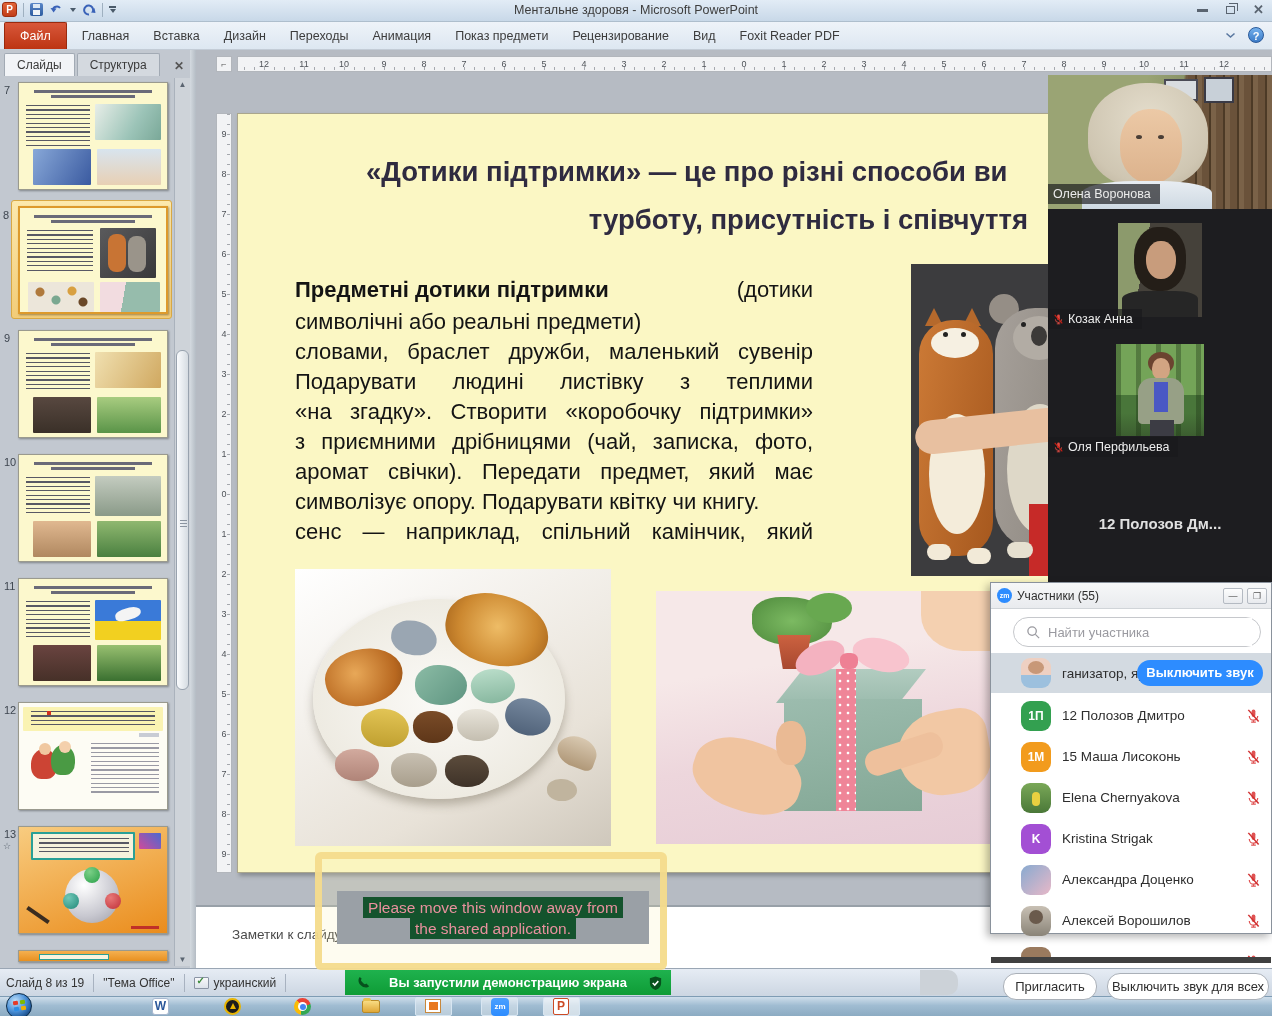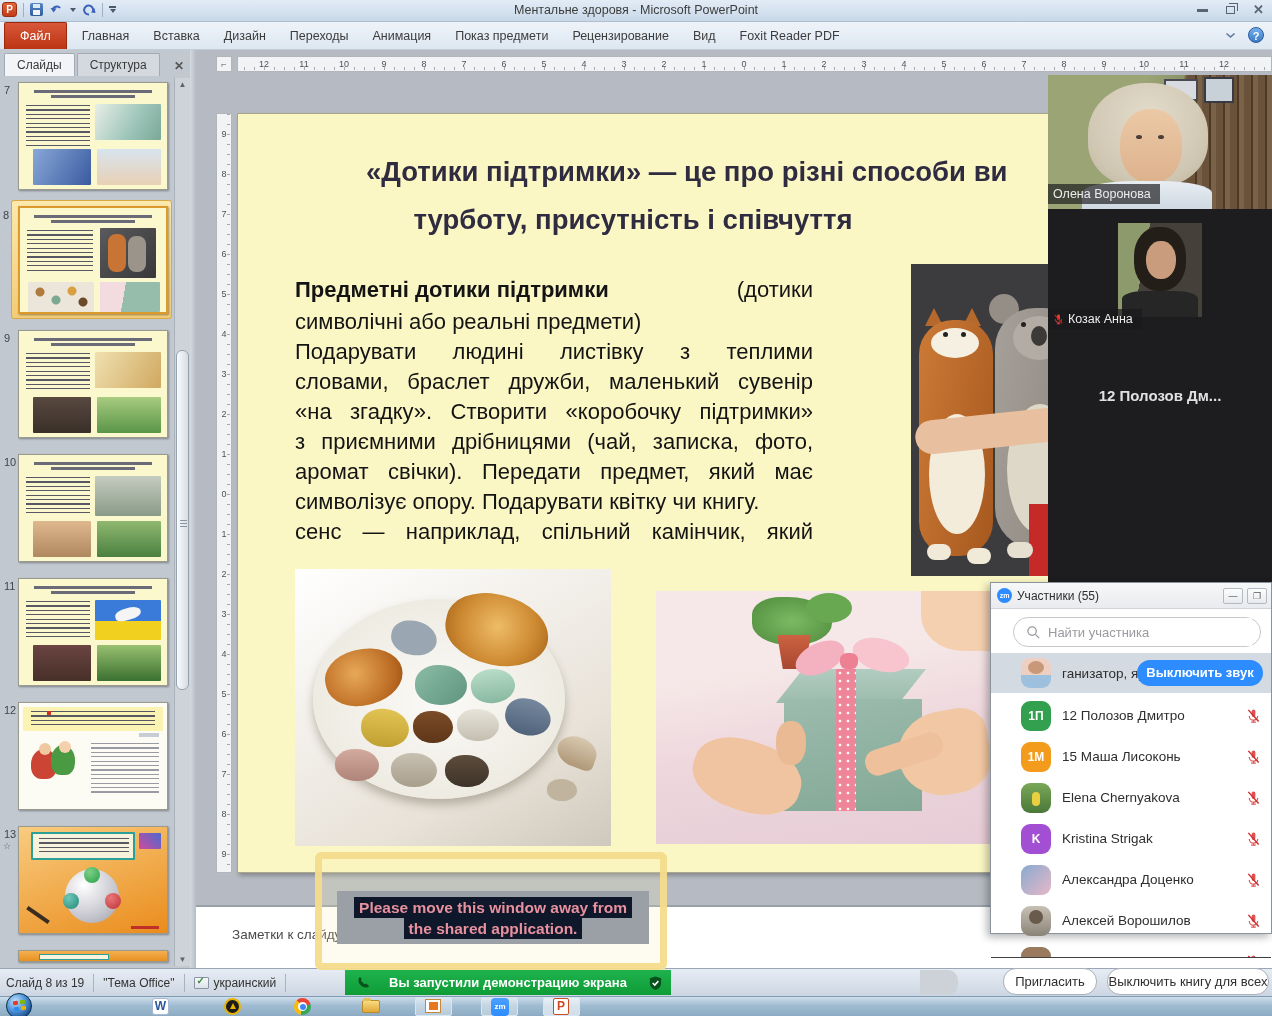--- a/index.html
+++ b/index.html
@@ -77,21 +77,21 @@
     border:1px solid #b2b6bc; z-index:1; display:flex; flex-direction:column; overflow:hidden; }
   .vruler span { flex:0 0 40px; text-align:center; font-size:9px; color:#4e5258;
     display:flex; align-items:center; justify-content:center; }
   .vruler::after { content:""; position:absolute; top:0; bottom:0; right:1px; width:3px;
     background:repeating-linear-gradient(180deg, rgba(90,95,105,.5) 0 1px, transparent 1px 10px); }
 
   
   .slide { position:absolute; left:237px; top:113px; width:1013px; height:760px; background:#fbf7c4;
     border:1px solid #aaa68c; box-shadow:2px 3px 4px rgba(0,0,0,.25); overflow:hidden; z-index:1; }
   .stitle1 { position:absolute; left:128px; top:42px; font-size:27.5px; font-weight:bold; color:#2f2b40; white-space:nowrap; }
-  .stitle2 { position:absolute; left:0; top:90px; width:790px; text-align:center; font-size:27.5px; font-weight:bold; color:#2f2b40; }
+  .stitle2 { position:absolute; left:0; top:90px; width:790px; text-align:right; font-size:27.5px; font-weight:bold; color:#2f2b40; }
   .sbody { position:absolute; left:57px; top:163px; width:518px; color:#141414; }
   .blead { display:flex; justify-content:space-between; align-items:baseline; font-size:22px; height:30px; }
   .blead b { font-weight:bold; }
   .bline { font-size:22px; height:30px; line-height:30px; text-align:justify; text-align-last:justify; }
   .bline.left { text-align-last:left; }
   .simg { position:absolute; overflow:hidden; }
   .d { position:absolute; }
 
   
   .notes { position:absolute; left:196px; right:0; top:905px; height:63px; background:#fff;
@@ -171,39 +171,39 @@
   .pp-selfrow { position:absolute; left:0; right:0; top:70px; height:40px; background:#d3dae1;
     display:flex; align-items:center; padding-left:30px; }
   .pp-rows { position:absolute; left:0; right:0; top:112px; height:262px; overflow:hidden; }
   .prow { position:relative; height:41px; display:flex; align-items:center; padding-left:30px; }
   .pav { width:30px; height:30px; border-radius:9px; flex:0 0 30px; color:#fff; font-weight:bold;
     font-size:12px; display:flex; align-items:center; justify-content:center; position:relative; overflow:hidden; }
   .pname { margin-left:11px; font-size:13.5px; color:#2e2e2e; white-space:nowrap; }
   .pmic { position:absolute; right:10px; }
   .mute-btn { position:absolute; right:8px; top:7px; width:126px; height:26px; border-radius:13px;
     background:#2d8cff; color:#fff; font-weight:bold; font-size:13px; text-align:center; line-height:26px; }
-  .pp-foot { position:absolute; left:0; right:0; top:374px; bottom:0; border-top:1px solid #404040; background:#701a75; }
+  .pp-foot { position:absolute; left:0; right:0; top:374px; bottom:0; border-top:6px solid #404040; background:#701a75; }
   .pp-btn { position:absolute; top:10px; height:27px; border:1px solid #aab0b8; border-radius:13px;
     background:#fff; font-size:13px; color:#2e2e2e; text-align:center; line-height:25px; }
   .av-green { background:#33a050; } .av-orange { background:#f29b1d; } .av-purple { background:#a34fd4; }
   .av-self { background:linear-gradient(180deg,#eed0c2 0 55%,#9cc0de 55%); }
   .av-self::after { content:""; position:absolute; left:7px; top:3px; width:16px; height:13px; border-radius:50%; background:#c89878; }
   .av-elena { background:linear-gradient(#7aa858,#4a7838); }
   .av-elena::after { content:""; position:absolute; left:11px; top:9px; width:8px; height:14px; border-radius:4px; background:#e8d040; }
   .av-alexandra { background:linear-gradient(135deg,#88aad0,#e8b8c8); }
   .av-alexey { background:linear-gradient(#c8c0b4,#8a8478); }
   .av-alexey::after { content:""; position:absolute; left:8px; top:4px; width:14px; height:14px; border-radius:50%; background:#6a5a4c; }
   .av-brown { background:#9a7a5e; }
 
   
   .zoverlay { position:absolute; left:315px; top:852px; width:352px; height:118px; z-index:8;
     border:7px solid rgba(244,219,140,.95); border-radius:6px; background:rgba(252,240,170,.18); }
   .zmsg { position:absolute; left:15px; top:32px; width:312px; height:53px; background:#9aa0a6;
     display:flex; flex-direction:column; align-items:center; justify-content:center; }
-  .zmsg span { background:#0f172a; color:#e8919e; font-weight:bold; font-size:15.5px; line-height:21px; padding:0 5px; }
+  .zmsg span { background:#14532d; color:#e8919e; font-weight:normal; font-size:15.5px; line-height:21px; padding:0 5px; }
 </style>
 </head>
 <body>
 
 <div class="screen">
 
   <div class="titlebar">
     <div class="qat">
       <div class="ppt-logo">P</div>
       <div class="qat-sep"></div>
@@ -418,22 +418,22 @@
   <div class="slide">
     <div class="stitle1">«Дотики підтримки» — це про різні способи ви</div>
     <div class="stitle2">турботу, присутність і співчуття</div>
 
     <div class="sbody">
       <div class="blead">
           <b>Предметні дотики підтримки</b>
           <span>(дотики</span>
         </div>
       <div class="bline left">символічні або реальні предмети)</div>
+      <div class="bline">словами, браслет дружби, маленький сувенір</div>
       <div class="bline">Подарувати людині листівку з теплими</div>
-      <div class="bline">словами, браслет дружби, маленький сувенір</div>
       <div class="bline">«на згадку». Створити «коробочку підтримки»</div>
       <div class="bline">з приємними дрібницями (чай, записка, фото,</div>
       <div class="bline">аромат свічки). Передати предмет, який має</div>
       <div class="bline left">символізує опору. Подарувати квітку чи книгу.</div>
       <div class="bline">сенс — наприклад, спільний камінчик, який</div>
     </div>
 
     <div class="simg" style="left:57px;top:455px;width:316px;height:277px;background:linear-gradient(150deg,#ffffff,#e8e2d8 70%,#cfc8bc);">
       <div class="d" style="left:18px;top:30px;width:252px;height:200px;border-radius:50%;background:radial-gradient(#fbfaf7,#eeebe2 70%,#ddd8cc);box-shadow:0 6px 10px rgba(90,80,60,.35);"></div>
       <div class="d" style="left:30px;top:80px;width:78px;height:56px;border-radius:46% 54% 50% 50%;background:radial-gradient(circle at 40% 40%,#e8a858,#b86820 70%,#8a4a14);transform:rotate(-15deg);"></div>
@@ -579,20 +579,39 @@
         <svg width="11" height="12" viewBox="0 0 16 16">
             <rect x="6" y="1.5" width="4" height="8" rx="2" fill="#e04a42"></rect>
             <path d="M3.5 8.5a4.5 4.5 0 0 0 9 0" fill="none" stroke="#e04a42" stroke-width="1.3"></path>
             <path d="M8 13v2M5.5 15h5" stroke="#e04a42" stroke-width="1.3"></path>
             <line x1="2.5" y1="2" x2="13.5" y2="14.5" stroke="#c81e14" stroke-width="1.6"></line>
           </svg>
         <span>Козак Анна</span>
       </div>
     </div>
 
+    <div class="vtile" style="height:128px;">
+      <div class="d" style="left:68px;top:10px;width:88px;height:92px;background:linear-gradient(#74a458 0 55%,#49763a 55% 75%,#3c5e30),repeating-linear-gradient(90deg,rgba(25,45,18,.0) 0 5px,rgba(25,45,18,.0) 5px 20px);">
+        <div class="d" style="inset:0;background:repeating-linear-gradient(90deg,rgba(25,45,18,.35) 0 5px,transparent 5px 20px);"></div>
+        <div class="d" style="left:32px;top:8px;width:26px;height:22px;border-radius:50%;background:#6b4430;"></div>
+        <div class="d" style="left:36px;top:14px;width:18px;height:22px;border-radius:48%;background:#d2a482;"></div>
+        <div class="d" style="left:22px;top:34px;width:46px;height:46px;border-radius:30% 30% 10% 10%;background:#97a086;"></div>
+        <div class="d" style="left:38px;top:38px;width:14px;height:30px;background:#4a58c4;"></div>
+        <div class="d" style="left:34px;top:76px;width:24px;height:16px;background:#3c3c44;"></div>
+      </div>
+      <div class="vlabel">
+        <svg width="11" height="12" viewBox="0 0 16 16">
+            <rect x="6" y="1.5" width="4" height="8" rx="2" fill="#e04a42"></rect>
+            <path d="M3.5 8.5a4.5 4.5 0 0 0 9 0" fill="none" stroke="#e04a42" stroke-width="1.3"></path>
+            <path d="M8 13v2M5.5 15h5" stroke="#e04a42" stroke-width="1.3"></path>
+            <line x1="2.5" y1="2" x2="13.5" y2="14.5" stroke="#c81e14" stroke-width="1.6"></line>
+          </svg>
+        <span>Оля Перфильева</span>
+      </div>
+    </div>
 
     <div class="vtile" style="height:121px;">
       <div class="v-placeholder-name">12 Полозов Дм...</div>
     </div>
   </div>
 
   <div class="pp">
     <div class="pp-head">
       <div class="zm-logo">zm</div>
       <div class="pp-title">Участники (55)</div>
@@ -680,21 +699,21 @@
         <svg class="pmic" width="15" height="15" viewBox="0 0 16 16">
             <rect x="6" y="1.5" width="4" height="8" rx="2" fill="#e05252"></rect>
             <path d="M3.5 8.5a4.5 4.5 0 0 0 9 0" fill="none" stroke="#e05252" stroke-width="1.3"></path>
             <path d="M8 13v2M5.5 15h5" stroke="#e05252" stroke-width="1.3"></path>
             <line x1="2.5" y1="2" x2="13.5" y2="14.5" stroke="#d03030" stroke-width="1.6"></line>
           </svg>
       </div>
     </div>
     <div class="pp-foot">
       <div class="pp-btn" style="left:12px;width:94px;">Пригласить</div>
-      <div class="pp-btn" style="left:116px;width:162px;">Выключить книгу для всех</div>
+      <div class="pp-btn" style="left:116px;width:162px;">Выключить звук для всех</div>
     </div>
   </div>
 
   <div class="zoverlay">
     <div class="zmsg">
       <span>Please move this window away from</span>
       <span>the shared application.</span>
     </div>
   </div>
 

